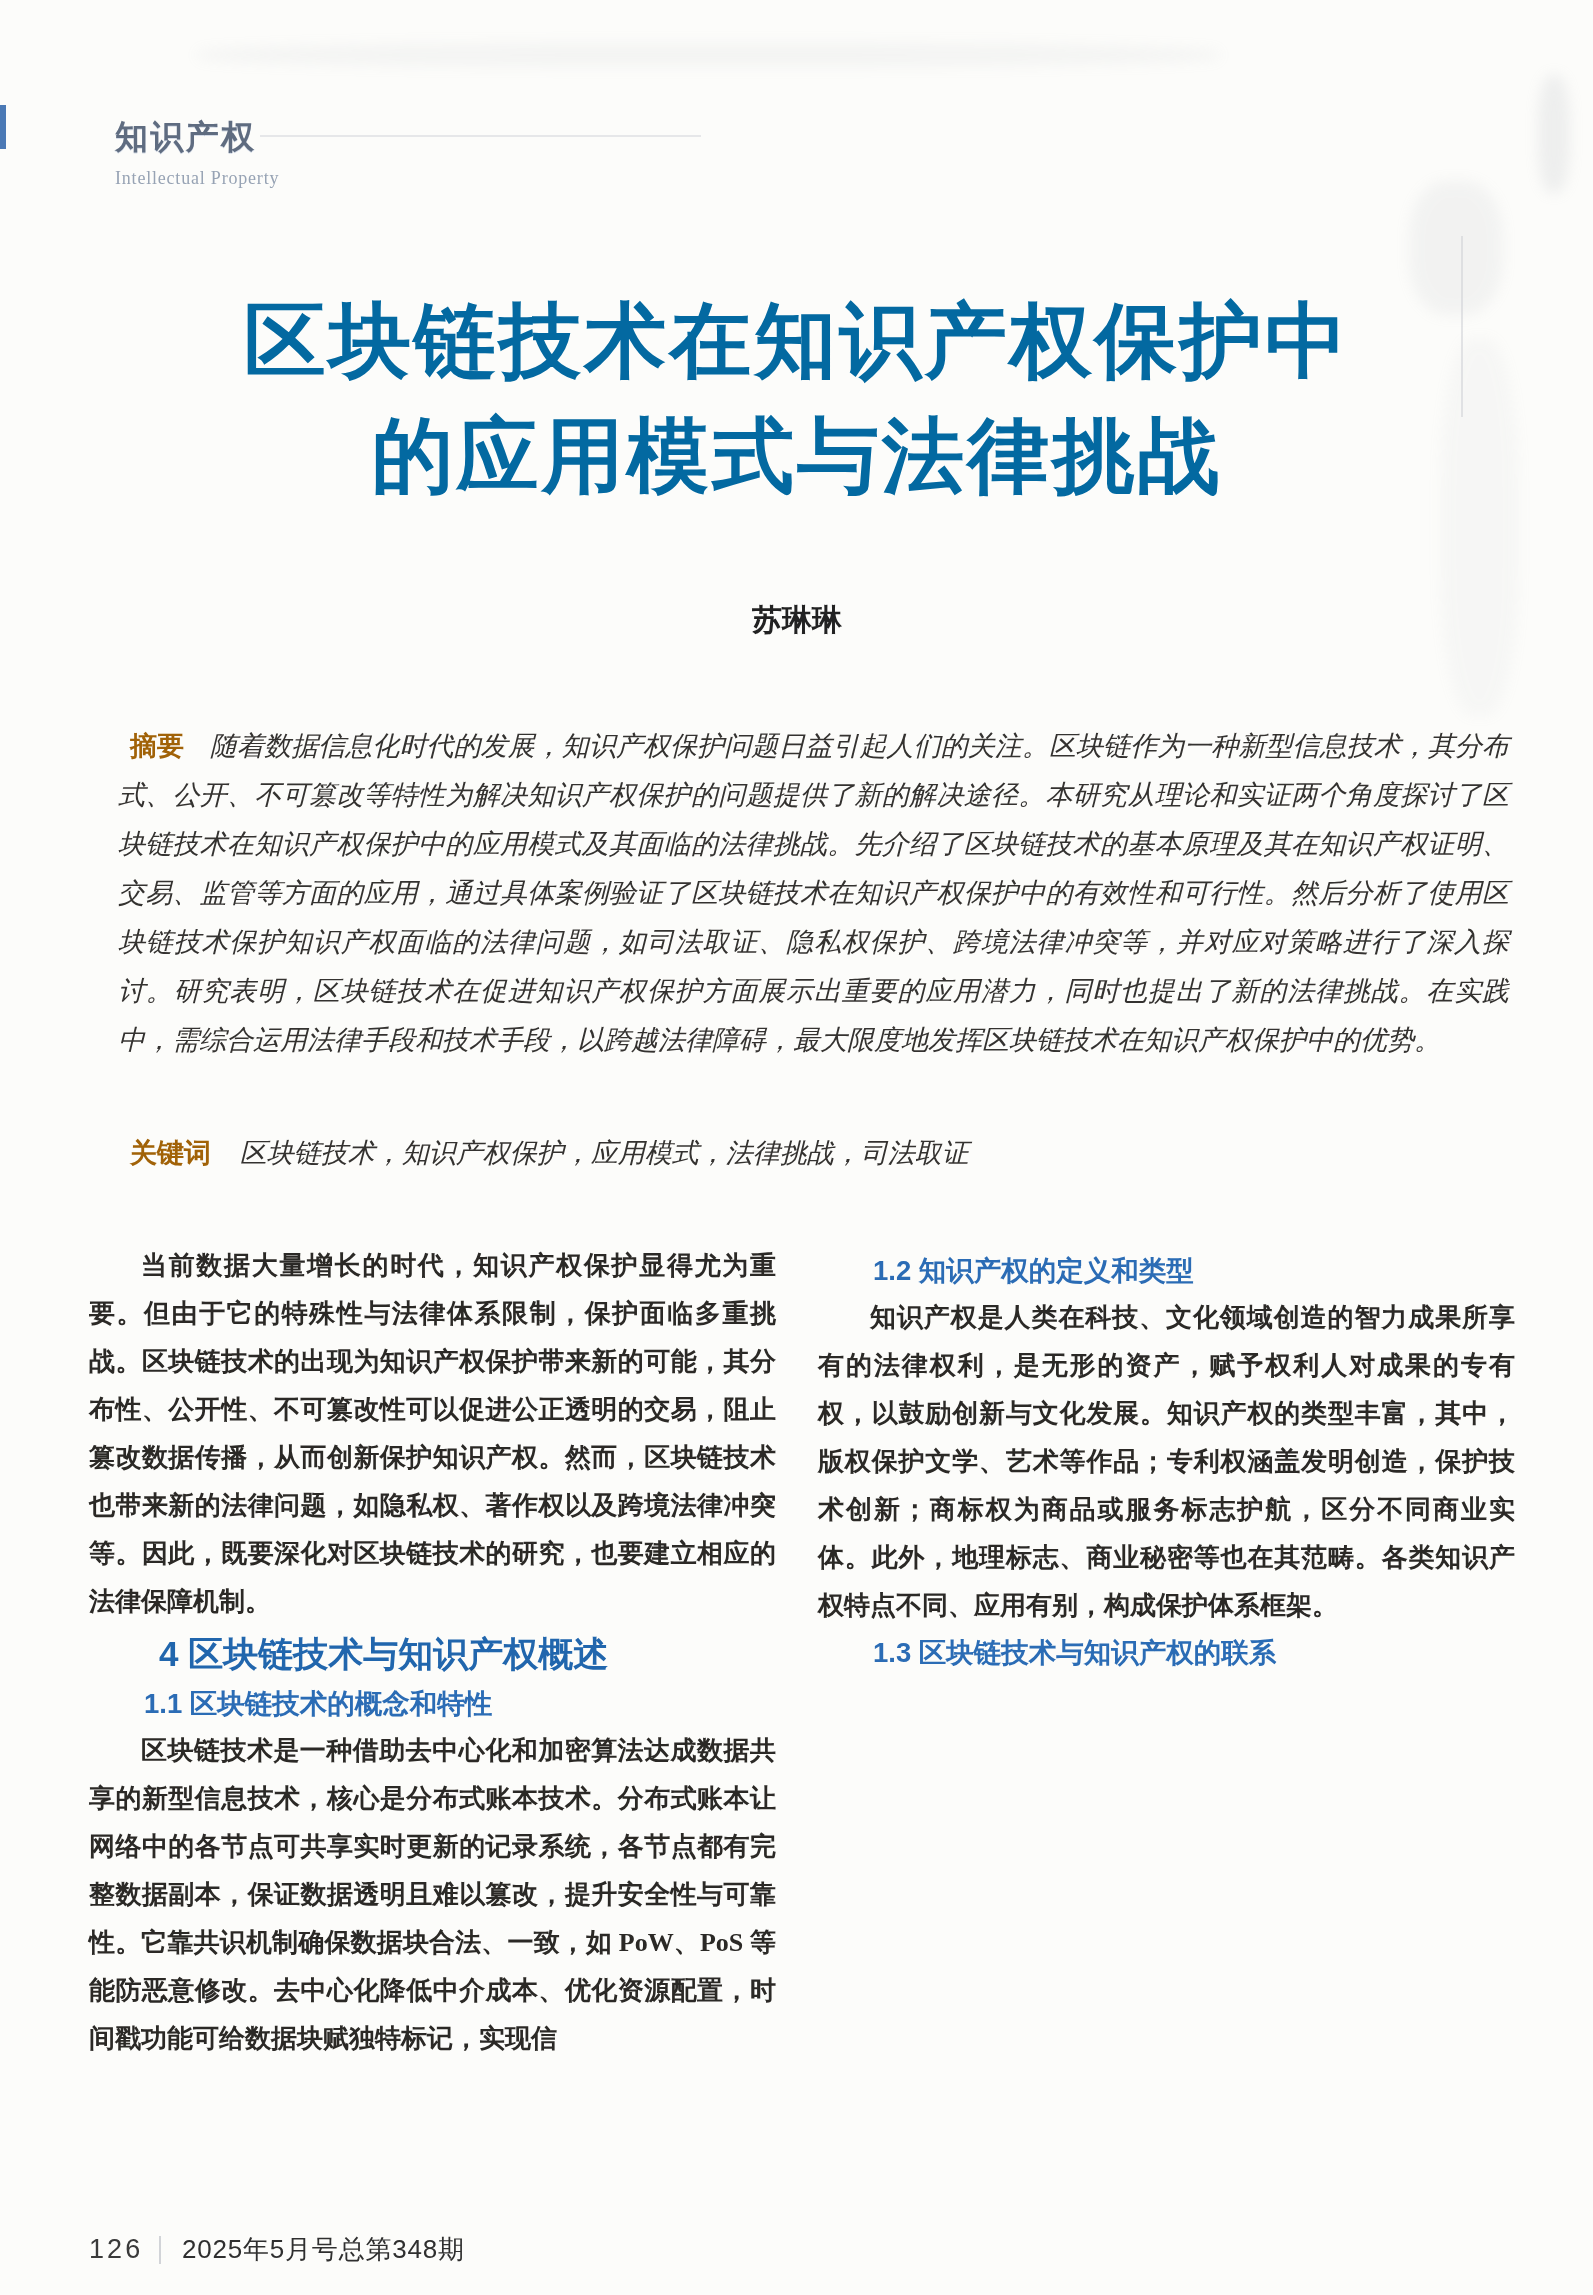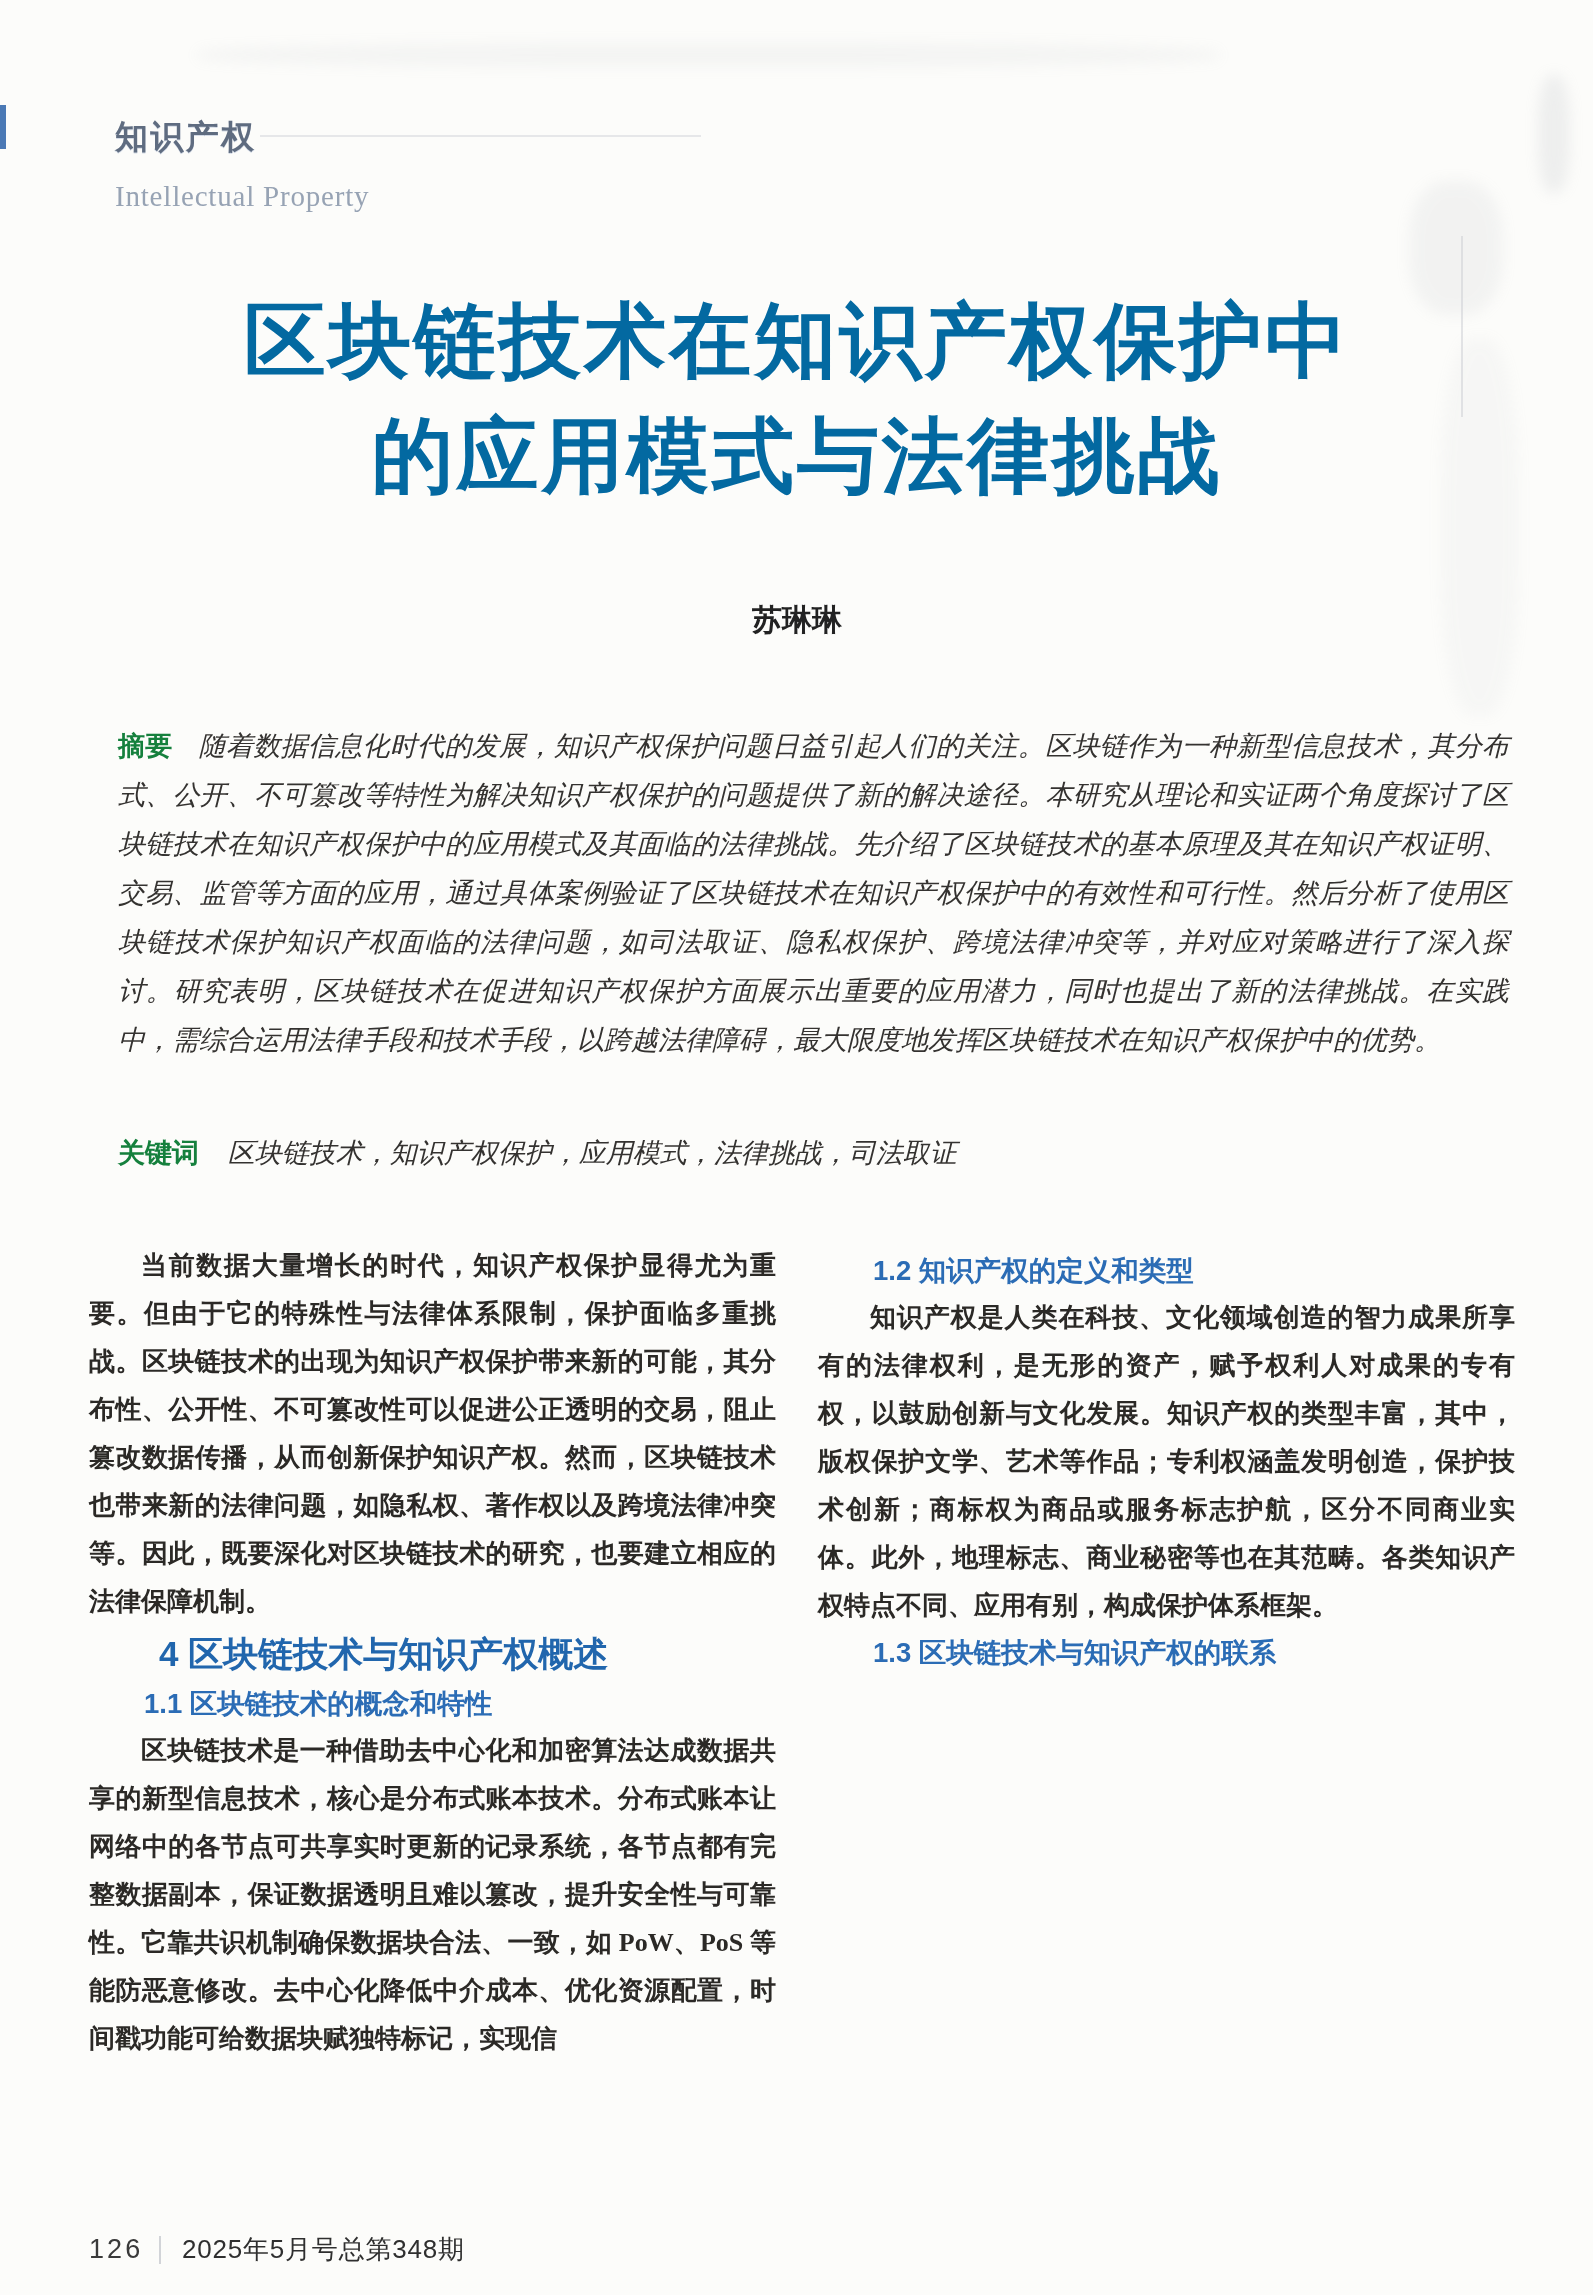--- a/index.html
+++ b/index.html
@@ -2,38 +2,38 @@
 <html style="font-size:12.6px"><head>
 <meta charset="utf-8">
 <style>
   html,body{margin:0;padding:0;background:#e8e8e8;}
   .page{position:relative;width:1594px;height:2295px;background:#fcfcfa;overflow:hidden;
         font-family:"Liberation Serif","DejaVu Serif",serif;color:#2e2c2a;}
   
   .edge-mark{position:absolute;left:0;top:105px;width:5.5px;height:44px;background:#2b62a8;opacity:.85;}
   .journal-cn{position:absolute;left:115px;top:115px;font-family:"Liberation Sans","DejaVu Sans",sans-serif;
         font-weight:bold;font-size:33px;letter-spacing:2.4px;color:#5f6c80;text-shadow:0 0.8px 0 #35589c33;}
-  .journal-en{position:absolute;left:115px;top:180px;font-size:29px;color:#97a3b4;letter-spacing:0.8px;}
+  .journal-en{position:absolute;left:115px;top:168px;font-size:18px;color:#97a3b4;letter-spacing:0.8px;}
   .header-rule{position:absolute;left:260px;top:135px;width:441px;height:1.6px;background:#dadce0;opacity:.65;}
   
   .smudge{position:absolute;background:#aeb2b8;filter:blur(7px);border-radius:40%;}
   
   .title{position:absolute;left:0;top:283px;width:1594px;text-align:center;
         font-family:"Liberation Sans","DejaVu Sans",sans-serif;font-weight:bold;
         font-size:82px;line-height:115px;color:#0369a1;letter-spacing:3.1px;}
   
   .author{position:absolute;left:0;top:600px;width:1594px;text-align:center;
         font-size:30px;font-weight:bold;color:#222;}
   .affiliation{position:absolute;left:0;top:663px;width:1594px;text-align:center;
         font-size:27.5px;color:#222;letter-spacing:0.8px;}
   
   .abstract{position:absolute;left:118px;top:722px;width:1391px;
         font-size:27px;line-height:49px;text-align:justify;font-style:italic;color:#343230;}
-  .abstract .lbl,.keywords .lbl{color:#15803d;font-style:normal;
-        font-family:"Liberation Sans","DejaVu Sans",sans-serif;font-weight:bold;}
+  .abstract .lbl,.keywords .lbl{color:#a16207;font-style:normal;
+        font-family:"Liberation Sans","DejaVu Sans",sans-serif;font-weight:bold;margin-left:12px;}
   .keywords{position:absolute;left:118px;top:1130px;width:1391px;
         font-size:27px;line-height:47px;font-style:italic;color:#343230;}
   .keywords .kw-text{margin-left:22px;}
   .abstract .ab-text{margin-left:19px;}
   
   .col{position:absolute;top:1242px;font-size:26px;line-height:48px;text-align:justify;color:#2b2926;}
   .col-left{left:89px;width:687px;}
   .col-right{left:818px;width:697px;}
   .col p{margin:0;text-indent:2em;font-weight:bold;}
   .col p.noindent{text-indent:0;}

